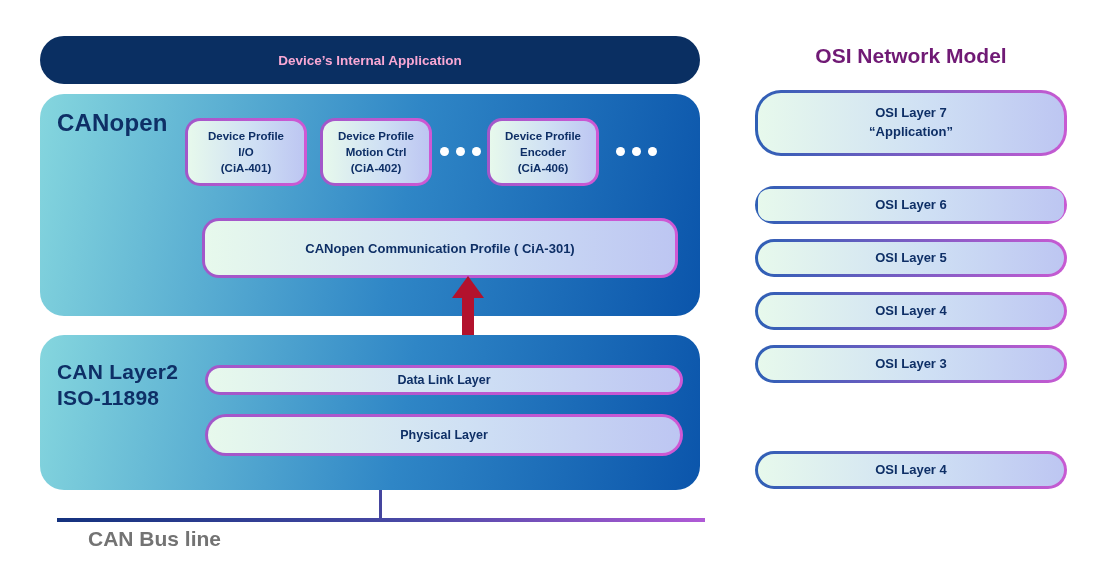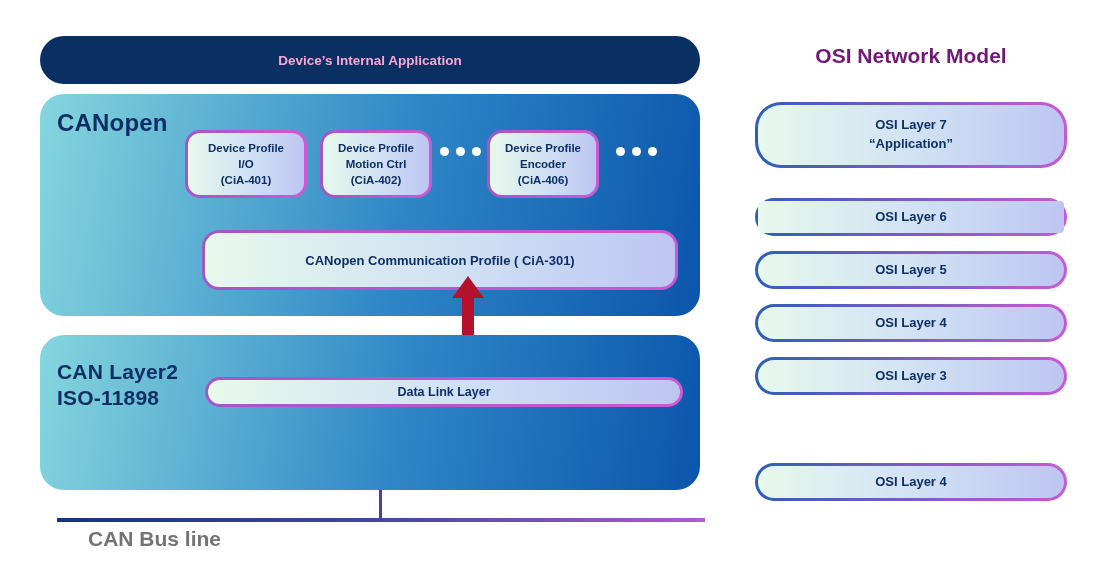--- a/index.html
+++ b/index.html
@@ -29,21 +29,20 @@
   .block-title {
     color:#0e2f66; font-weight:bold; font-size:24px;
     line-height:1.25; letter-spacing:0.2px;
   }
   .block-title.small { font-size:21px; }
 
   
   .gborder {
     padding:3px;
     display:block;
-    margin-top:12px;
   }
   .gborder.magenta { background:linear-gradient(90deg,#a257c9 0%, #cf58d4 100%); }
   .gborder.mix     { background:linear-gradient(90deg,#2e5fb5 0%, #c85ad2 100%); }
   .ginner {
     width:100%; height:100%;
     background:linear-gradient(90deg,#e7f9ec 0%, #cfe0f4 55%, #bdc6f2 100%);
     display:flex; flex-direction:column; align-items:center; justify-content:center;
     color:#0e2f66; font-weight:bold; text-align:center;
   }
   .ginner .ln { display:block; }
@@ -138,37 +137,42 @@
       <div>CAN Layer2</div>
       <div>ISO-11898</div>
     </div>
 
     <div class="abs gborder magenta" style="left:165px; top:30px; width:478px; height:30px; border-radius:21px;">
       <div class="ginner layer-text" style="border-radius:18px;">
         <span class="ln">Data Link Layer</span>
       </div>
     </div>
 
+    <div class="abs gborder magenta" style="left:165px; top:79px; width:478px; height:42px; border-radius:21px;">
+      <div class="ginner layer-text" style="border-radius:18px;">
+        <span class="ln">Physical Layer</span>
+      </div>
+    </div>
   </div>
 
   <div class="abs bus-vline" style="left:379px; top:490px; width:3px; height:29px;"></div>
   <div class="abs bus-hline" style="left:57px; top:518px; width:648px; height:4px;"></div>
   <div class="abs bus-label" style="left:88px; top:527px;">CAN Bus line</div>
 
   <div class="abs osi-heading" style="left:755px; top:44px; width:312px;">OSI Network Model</div>
 
   <div class="abs gborder mix" style="left:755px; top:90px; width:312px; height:66px; border-radius:26px;">
     <div class="ginner osi-text" style="border-radius:23px;">
       <span class="ln">OSI Layer 7</span>
       <span class="ln">“Application”</span>
     </div>
   </div>
 
   <div class="abs gborder mix" style="left:755px; top:186px; width:312px; height:38px; border-radius:19px;">
-    <div class="ginner osi-text" style="border-radius:4px;">
+    <div class="ginner osi-text" style="border-radius:11px;">
       <span class="ln">OSI Layer 6</span>
     </div>
   </div>
 
   <div class="abs gborder mix" style="left:755px; top:239px; width:312px; height:38px; border-radius:19px;">
     <div class="ginner osi-text" style="border-radius:16px;">
       <span class="ln">OSI Layer 5</span>
     </div>
   </div>
 

